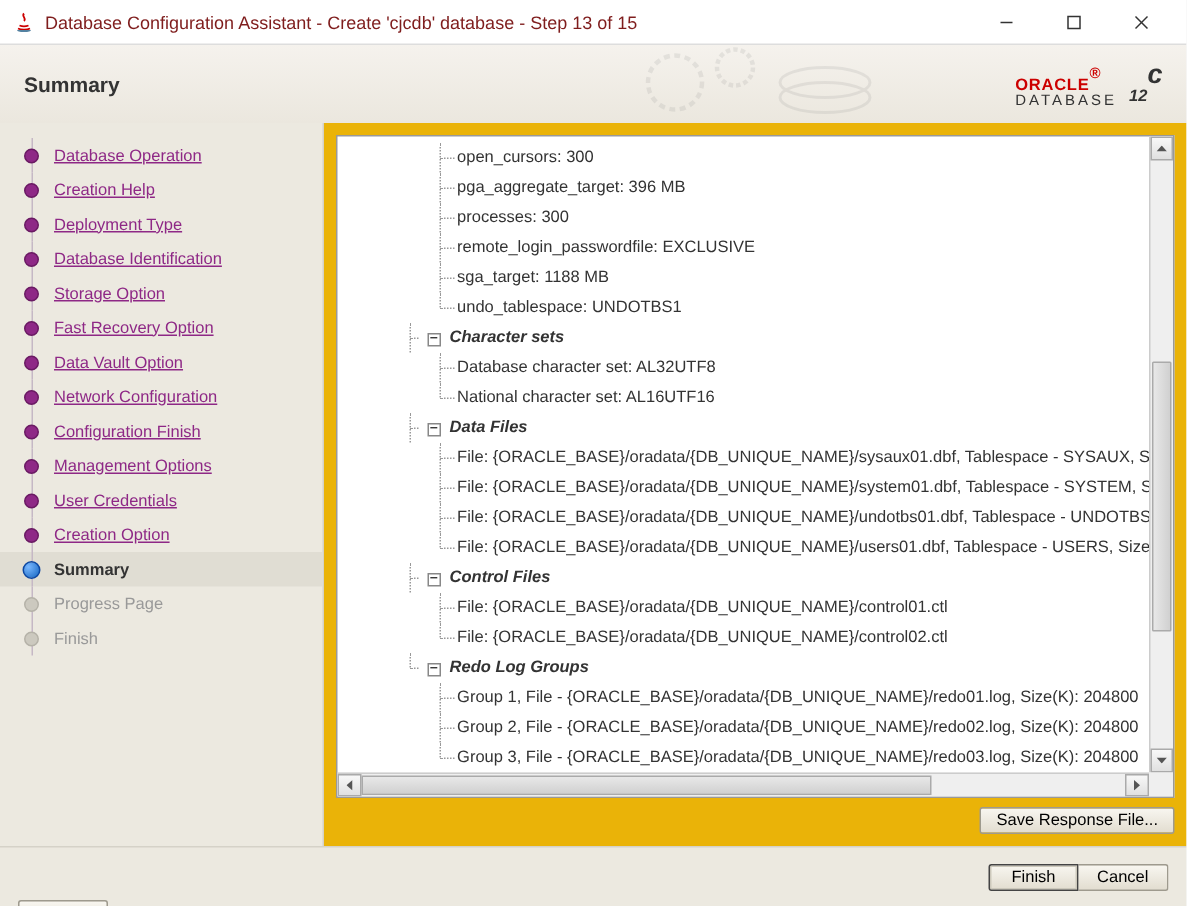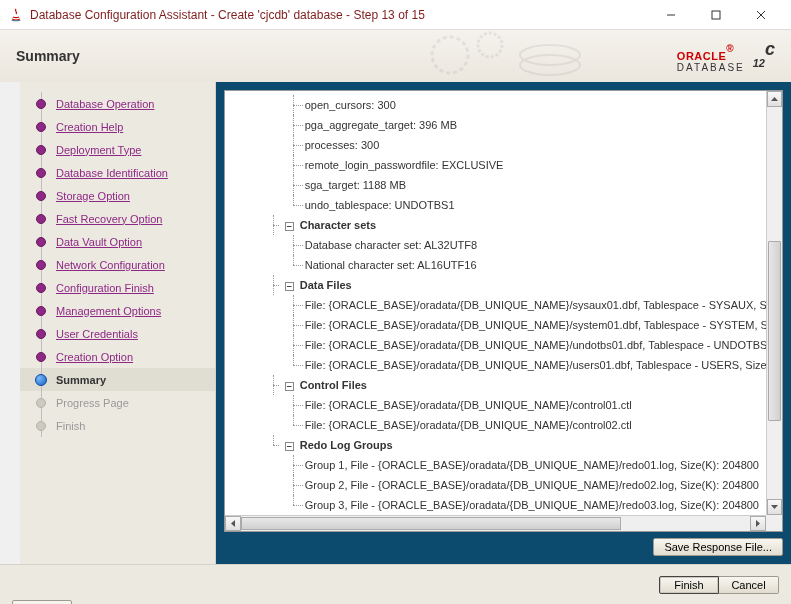--- a/index.html
+++ b/index.html
@@ -16,21 +16,21 @@
 
 .header { height: 52px; background: linear-gradient(to bottom, #f5f2ed 0%, #ebe7de 100%); display: flex; align-items: center; padding: 0 16px; position: relative; }
 .header-title { font-size: 14px; font-weight: bold; color: #333; }
 .header-logo { position: absolute; right: 16px; display: flex; align-items: center; gap: 8px; }
 .oracle-text { font-size: 22px; font-weight: bold; color: #c00; letter-spacing: 0.5px; font-family: Arial, sans-serif; }
 .database-text { font-size: 10px; letter-spacing: 2px; color: #333; text-align: right; margin-top: -4px; }
 .version-text { font-size: 32px; font-weight: bold; color: #333; font-style: italic; font-family: "Times New Roman", serif; }
 .version-text sup { font-size: 18px; font-style: italic; }
 
 
-.body-area { display: flex; height: 482px; background: #0c4a6e; margin-left: 20px; }
+.body-area { display: flex; height: 482px; background: #eab308; }
 
 
 .sidebar { width: 220px; padding: 10px 0 0 0; background: #ece9e0; position: relative; border-right: 1px solid #d5d2c8; }
 .steps { list-style: none; }
 .step { display: flex; align-items: center; height: 23px; padding-left: 16px; position: relative; }
 .step-bullet { width: 10px; height: 10px; border-radius: 50%; background: #8e2886; border: 1px solid #6a1a63; margin-right: 10px; flex-shrink: 0; position: relative; z-index: 2; }
 .step-bullet.current { background: radial-gradient(circle at 30% 30%, #7ab8ff, #1565c0); border: 1px solid #0d47a1; width: 12px; height: 12px; margin-left:-1px; margin-right:9px;}
 .step-bullet.pending { background: #ccc9bf; border: 1px solid #b5b2a8; }
 .step-line { position: absolute; left: 21px; top: 0; width: 1px; height: 100%; background: #c5b8c5; z-index: 1; }
 .step-label { color: #8e2886; text-decoration: underline; cursor: pointer; }
@@ -44,21 +44,21 @@
 .tree-scroll { position: absolute; top: 0; left: 0; right: 16px; bottom: 16px; overflow: hidden; padding: 4px 0 4px 4px; }
 .vscroll { position: absolute; top: 0; right: 0; width: 16px; bottom: 16px; background: #efefef; border-left: 1px solid #ccc; }
 .vscroll-btn { height: 16px; background: linear-gradient(#f8f8f8,#e0e0e0); border: 1px solid #aaa; display:flex; align-items:center; justify-content:center;}
 .vscroll-thumb { position: absolute; top: 150px; left: 1px; right: 1px; height: 180px; background: linear-gradient(to right,#e8e8e8,#d0d0d0); border: 1px solid #aaa; border-radius:1px;}
 .hscroll { position: absolute; left: 0; bottom: 0; right: 16px; height: 16px; background: #efefef; border-top: 1px solid #ccc; }
 .hscroll-btn { width: 16px; height:15px; background: linear-gradient(#f8f8f8,#e0e0e0); border: 1px solid #aaa; display:inline-flex; align-items:center; justify-content:center; vertical-align:top;}
 .hscroll-thumb { display:inline-block; height:13px; width:380px; background: linear-gradient(#e8e8e8,#d0d0d0); border:1px solid #aaa; vertical-align:top; margin-top:1px;}
 .scroll-corner { position:absolute; right:0; bottom:0; width:16px; height:16px; background:#efefef;}
 .expander { width: 9px; height: 9px; border: 1px solid #888; background: #fff; display:inline-flex; align-items:center; justify-content:center; margin-right: 6px; font-size:9px; line-height:7px; font-family:monospace; cursor:pointer; position:relative; z-index:2; flex-shrink:0;}
 .tree .label { font-size: 11px; color: #333; }
-.tree .label.bold { font-weight: bold; }
+.tree .label.bold { font-weight: bold; font-style: italic; }
 
 
 .save-row { display:flex; justify-content:flex-end; padding-top:6px;}
 .btn { background: linear-gradient(#f8f6f0,#e2ddd0); border:1px solid #9e9a8e; padding: 2px 10px; font-size:11px; border-radius:2px; cursor:pointer; min-width:60px;}
 .btn.disabled { color:#999; cursor:default;}
 .btn.default { border:1px solid #444; font-weight:normal; box-shadow: inset 0 0 0 1px #ccc8bb;}
 
 
 .footer { height: 40px; background: #ece9e0; border-top: 1px solid #d5d2c8; display:flex; align-items:center; padding: 0 12px; }
 .footer-left { flex:1;margin-top:48px; }

